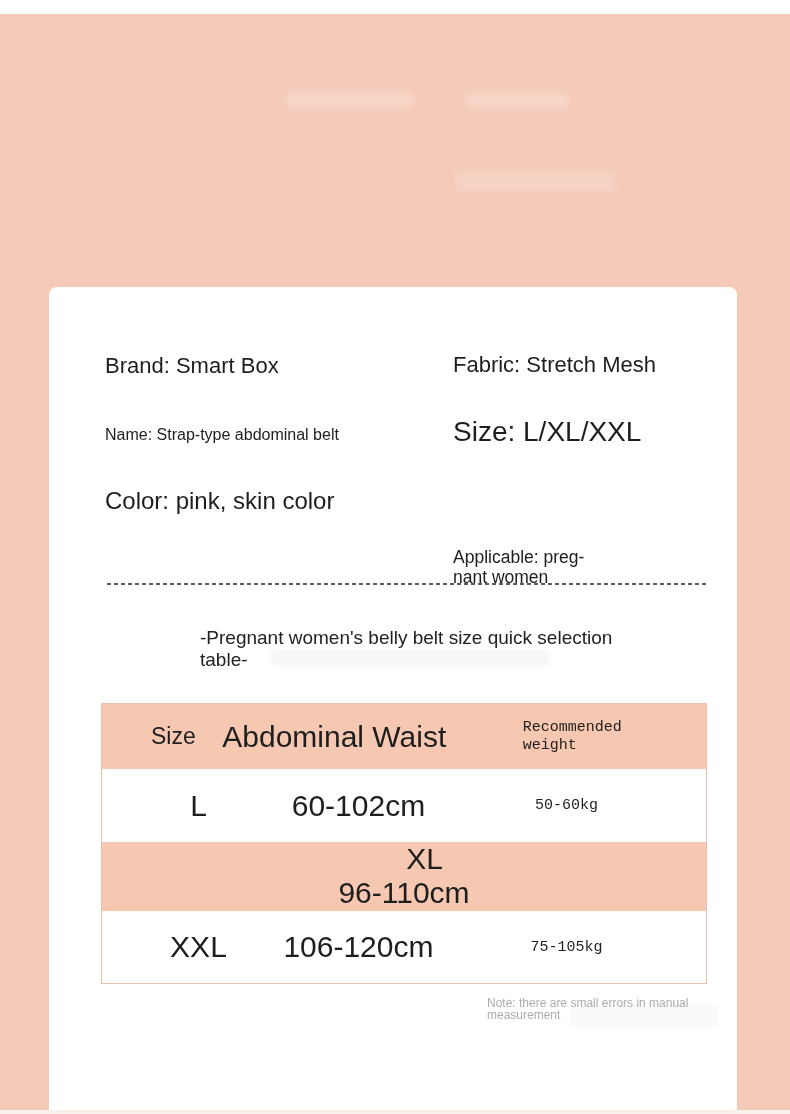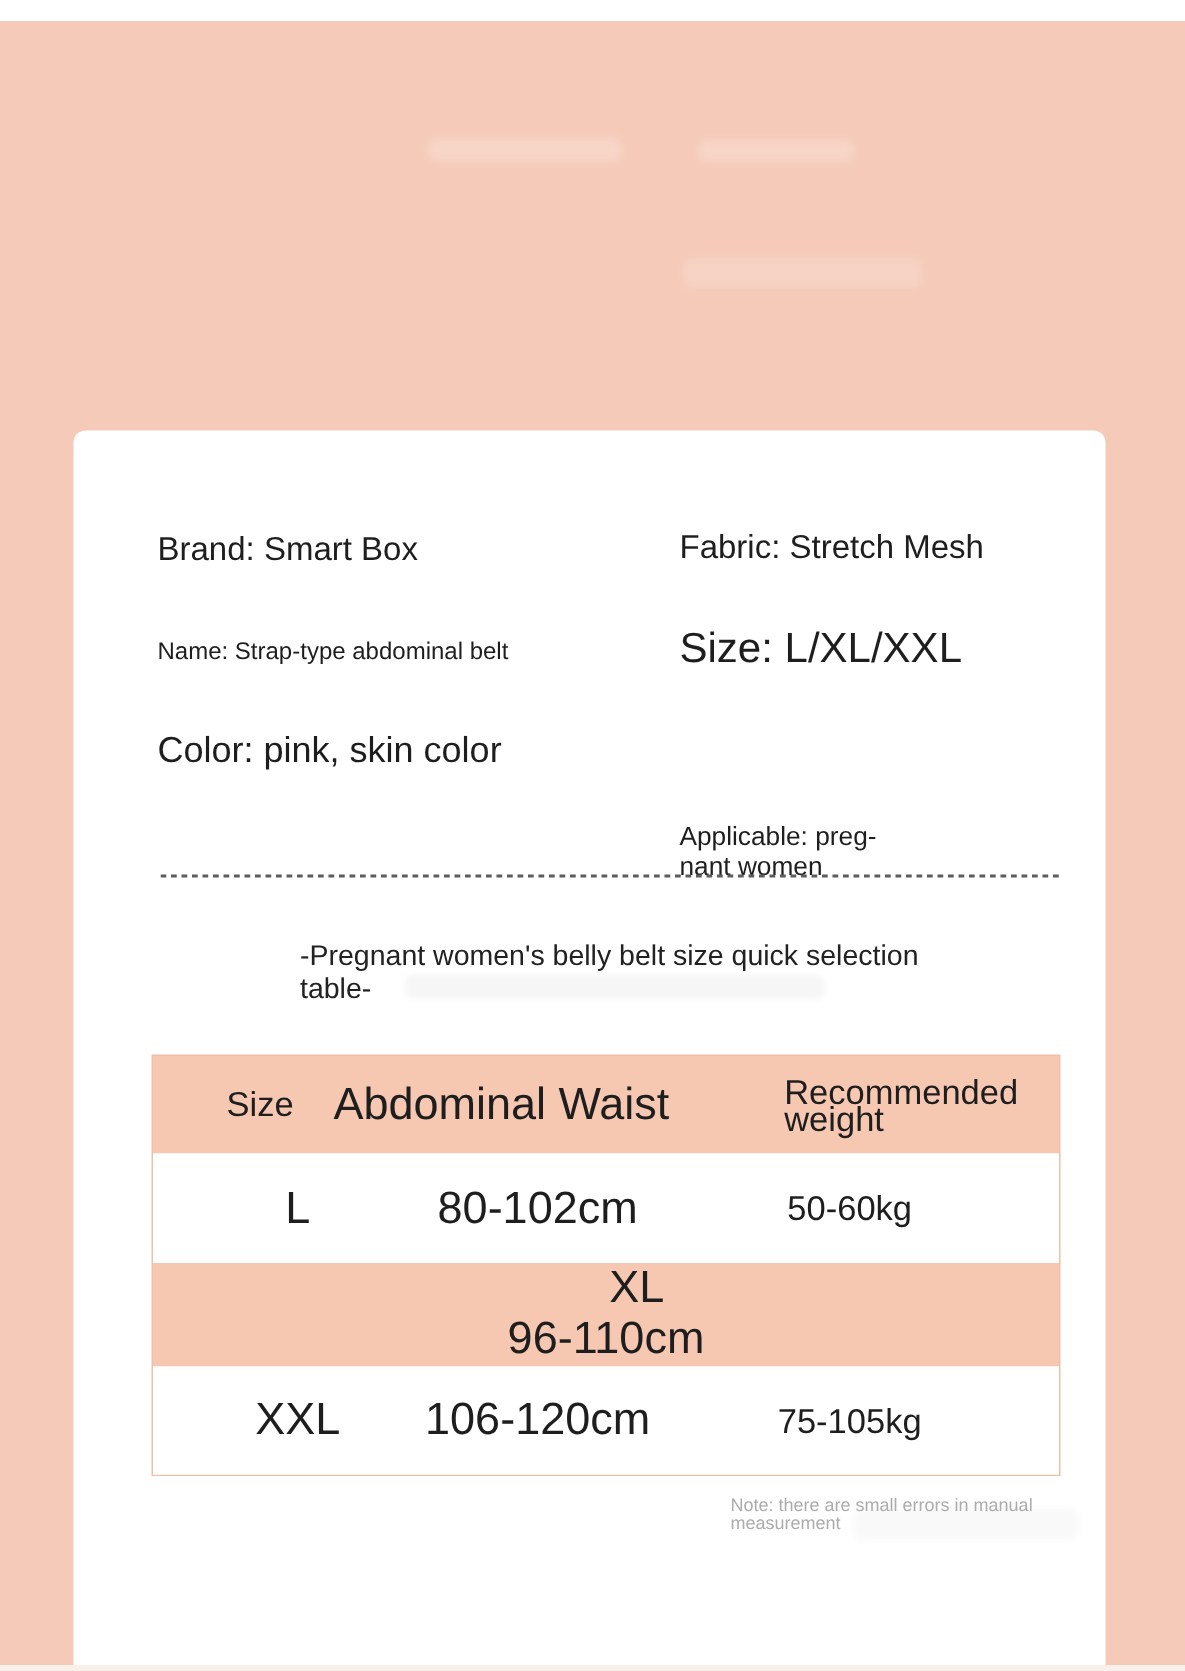--- a/index.html
+++ b/index.html
@@ -61,21 +61,21 @@
   .t-row.row-2{height:72px;background:#ffffff;}
   .c1{width:120px;text-align:center;padding-left:41px;}
   .c2{width:226px;text-align:center;}
   .c3{width:260px;text-align:center;padding-right:36px;box-sizing:border-box;}
   .t-header .c1{font-size:23px;padding-right:18px;box-sizing:border-box;}
   .t-header .c2{font-size:16px;}
   .t-header .c3{text-align:left;padding:0 0 0 76px;font-size:17px;line-height:18px;}
   .t-header .c3 .wrap{display:block;width:130px;}
   .t-row .c1{font-size:30px;}
   .t-row .c2{font-size:30px;}
-  .t-row .c3{font-size:23px;}
+  .t-row .c3{font-size:15px;font-family:Liberation Mono, monospace;}
   .t-header .c1,.t-header .c2,.t-header .c3{font-size-adjust:none;}
   .t-header .c1{font-size:23px;}
   .note{
     position:absolute;left:438px;top:711px;width:228px;
     font-size:12px;line-height:11.5px;color:var(--note-gray);
   }
 </style>
 </head>
 <body>
 
@@ -105,21 +105,21 @@
     <div class="size-table">
       <div class="t-row t-header">
         <div class="c1">Size</div>
         <div class="c2">Abdominal Waist</div>
         <div class="c3">
           <span class="wrap">Recommended weight</span>
         </div>
       </div>
       <div class="t-row row-0">
         <div class="c1">L</div>
-        <div class="c2">80-102cm</div>
+        <div class="c2">60-102cm</div>
         <div class="c3">50-60kg</div>
       </div>
       <div class="t-row row-1">
         <div class="c1">XL</div>
         <div class="c2">96-110cm</div>
       </div>
       <div class="t-row row-2">
         <div class="c1">XXL</div>
         <div class="c2">106-120cm</div>
         <div class="c3">75-105kg</div>

